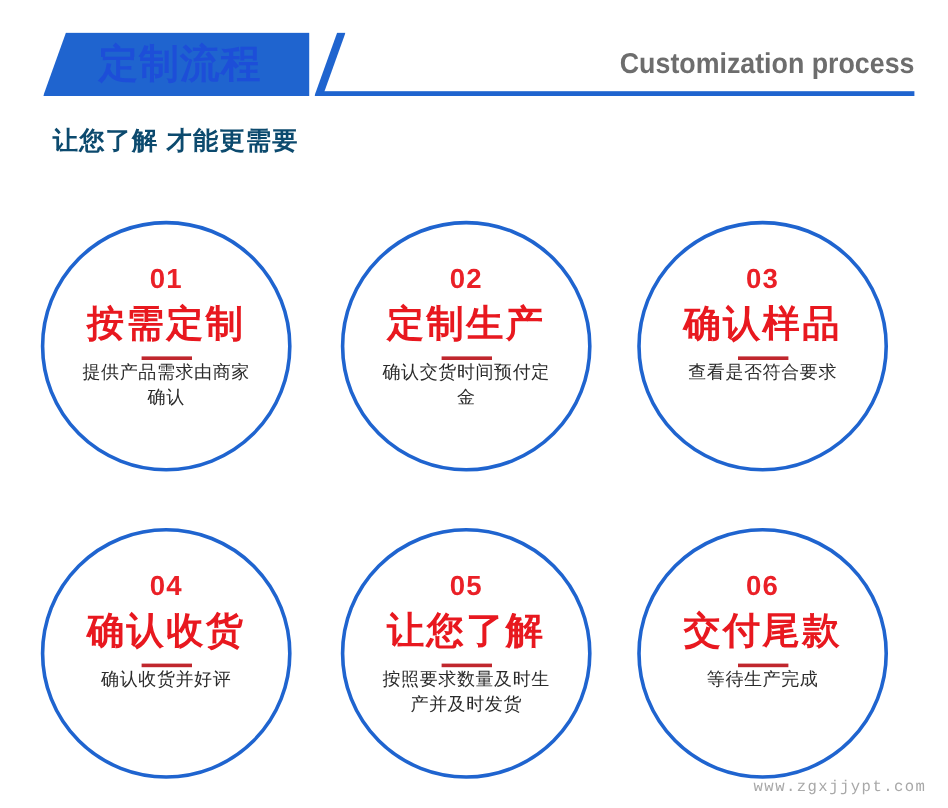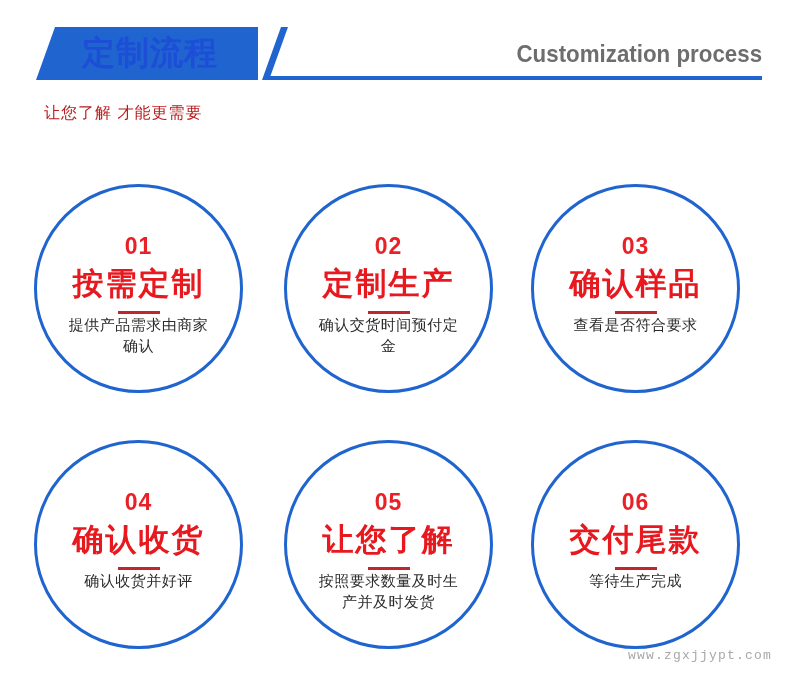--- a/index.html
+++ b/index.html
@@ -82,23 +82,23 @@
     letter-spacing: 0px;
     transform: scaleX(0.93);
     transform-origin: right center;
     white-space: nowrap;
   }
 
   #subtitle {
     position: absolute;
     left: 44px;
     top: 103px;
-    color: #b91c1c;
-    font-size: 16px;
-    font-weight: normal;
+    color: #0c4a6e;
+    font-size: 21px;
+    font-weight: bold;
     letter-spacing: 1px;
     white-space: nowrap;
   }
 
   
   #grid {
     position: absolute;
     left: 0;
     top: 160px;
     width: 790px;
@@ -115,21 +115,21 @@
     flex-direction: column;
     align-items: center;
     justify-content: flex-start;
     background: #ffffff;
   }
   .step-num {
     color: #ea2027;
     font-size: 23px;
     font-weight: bold;
     line-height: 1;
-    margin-top: 48px;
+    margin-top: 34px;
     letter-spacing: 1px;
   }
   .step-title {
     color: #e8181f;
     font-size: 31px;
     font-weight: bold;
     line-height: 1.12;
     margin-top: 9px;
     letter-spacing: 2px;
     white-space: nowrap;

